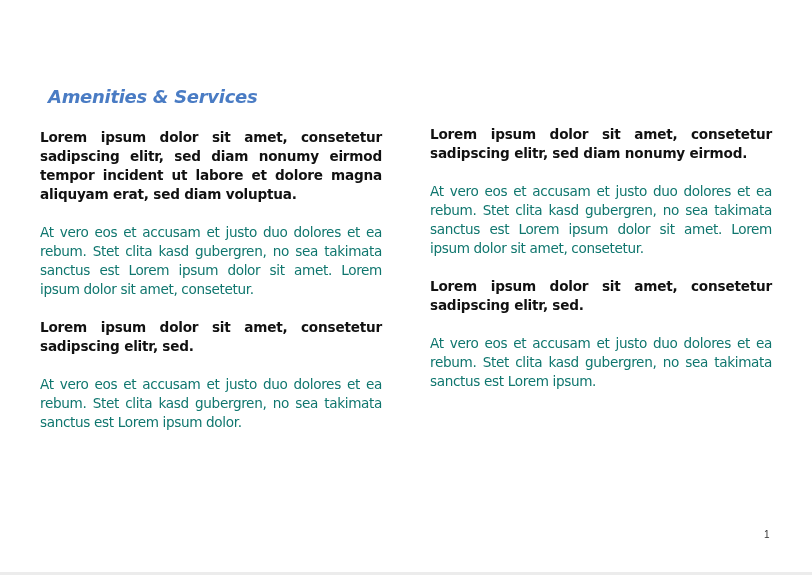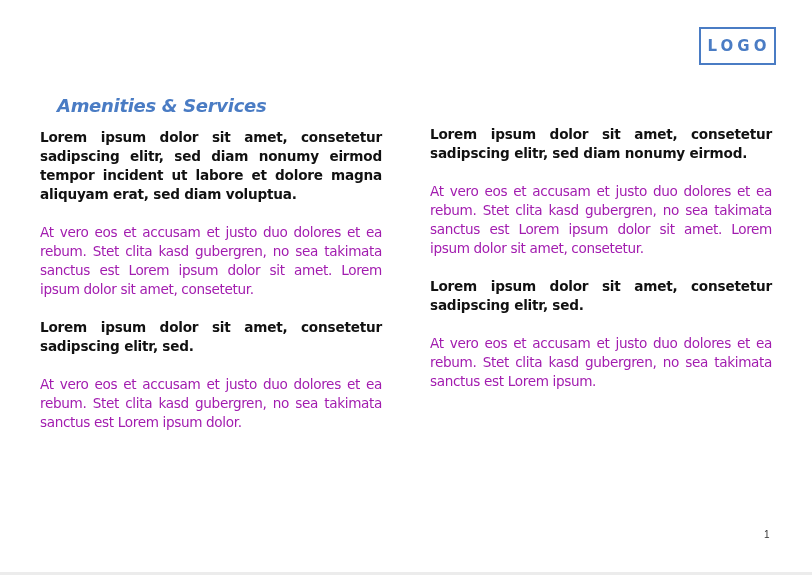--- a/index.html
+++ b/index.html
@@ -15,43 +15,40 @@
     position: absolute; left: 699px; top: 27px; width: 70px; height: 34px;
     border: 2px solid #4a7cc4; box-sizing: content-box;
     display: flex; align-items: center; justify-content: center;
     color: #4a7cc4; font-weight: bold; font-size: 15px; letter-spacing: 4px;
     font-family: "DejaVu Sans", sans-serif; padding-left: 3px;
   }
   .title {
     position: absolute; left: 40px; top: 78px;
     color: #4a7cc4; font-style: italic; font-size: 18px; font-weight: 600;
     font-family: "DejaVu Sans", sans-serif; letter-spacing: -0.3px;
-    margin: 17px;
+    margin: 8px;
   }
   .col { position: absolute; width: 342px; }
   .col-left { left: 40px; top: 128px; }
   .col-right { left: 430px; top: 125px; }
   .col p {
     margin: 0 0 19px 0; font-size: 13.6px; line-height: 19px;
     text-align: justify;
   }
   .col p.bold { font-weight: bold; color: #111; letter-spacing: -0.2px; }
-  .col p.normal { color: #a21caf; letter-spacing: -0.35px; }
+  .col p.normal { color: #0f766e; letter-spacing: -0.35px; }
   .page-number {
     position: absolute; left: 764px; top: 529px; font-size: 10px; color: #333;
     font-family: "Liberation Sans", sans-serif;
   }
 </style>
 </head>
 <body>
 
 <div class="page">
-  <div class="logo">
-    <span>LOGO</span>
-  </div>
 
   <h1 class="title">Amenities &amp; Services</h1>
 
   <div class="col col-left">
     <p class="bold">Lorem ipsum dolor sit amet, consetetur sadipscing elitr, sed diam nonumy eirmod tempor incident ut labore et dolore magna aliquyam erat, sed diam voluptua.</p>
     <p class="normal">At vero eos et accusam et justo duo dolores et ea rebum. Stet clita kasd gubergren, no sea takimata sanctus est Lorem ipsum dolor sit amet. Lorem ipsum dolor sit amet, consetetur.</p>
     <p class="bold">Lorem ipsum dolor sit amet, consetetur sadipscing elitr, sed.</p>
     <p class="normal">At vero eos et accusam et justo duo dolores et ea rebum. Stet clita kasd gubergren, no sea takimata sanctus est Lorem ipsum dolor.</p>
   </div>
 

